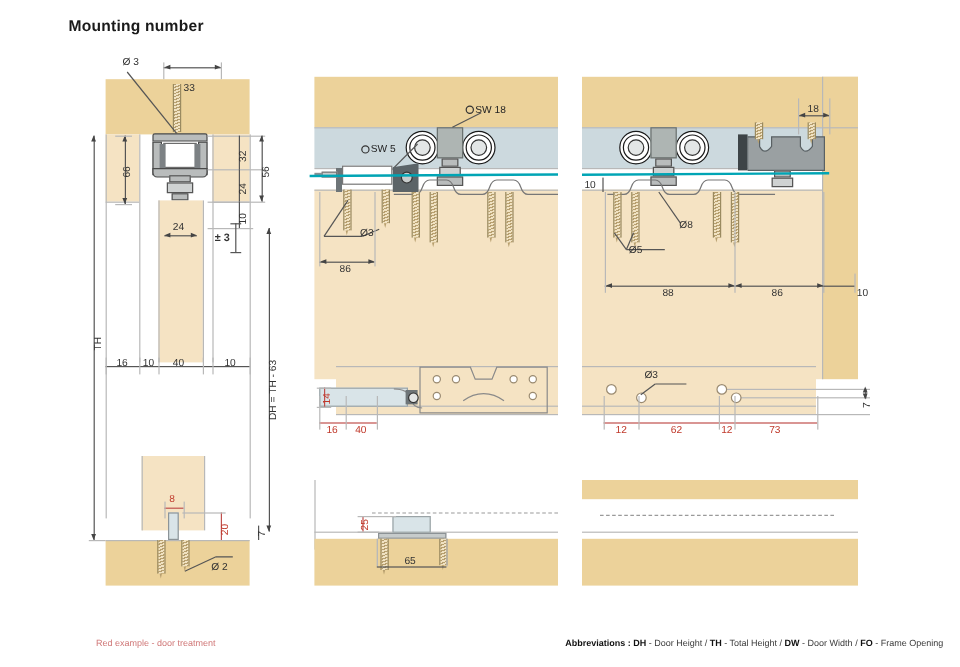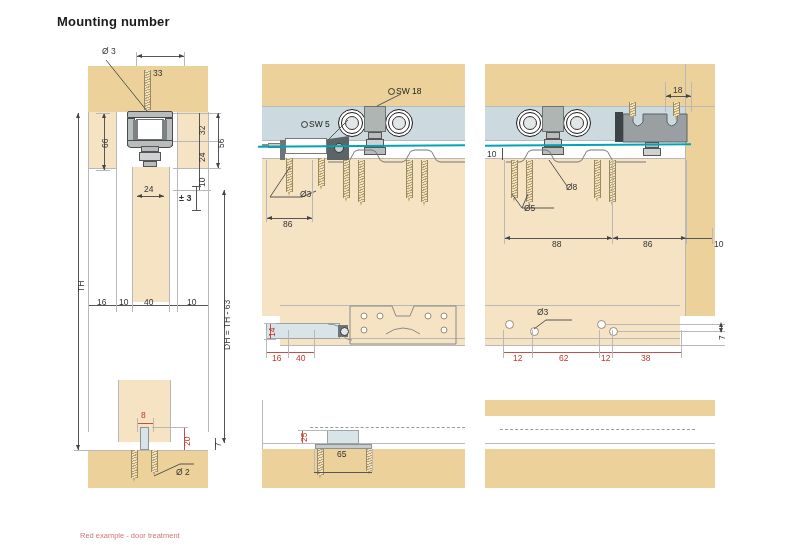--- a/index.html
+++ b/index.html
@@ -420,21 +420,21 @@
 
     <div class="hlR" style="left:503px;top:352px;width:178px;"></div>
     <div class="vlL" style="left:503px;top:330px;height:28px;"></div>
     <div class="vlL" style="left:532px;top:330px;height:28px;"></div>
     <div class="vlL" style="left:599px;top:330px;height:28px;"></div>
     <div class="vlL" style="left:612px;top:330px;height:28px;"></div>
     <div class="vlL" style="left:681px;top:330px;height:28px;"></div>
     <div class="dimr" style="left:513px;top:354px;">12</div>
     <div class="dimr" style="left:559px;top:354px;">62</div>
     <div class="dimr" style="left:601px;top:354px;">12</div>
-    <div class="dimr" style="left:641px;top:354px;">38</div>
+    <div class="dimr" style="left:641px;top:354px;">73</div>
   </div>
 
   <div>
     <div class="white" style="left:262px;top:400px;width:203px;height:58px;"></div>
     <div class="vlL" style="left:262px;top:400px;height:58px;"></div>
     <div class="hlL" style="left:262px;top:443px;width:203px;"></div>
     <div class="dash" style="left:310px;top:427px;width:155px;"></div>
 
     <div class="glass2" style="left:327px;top:430px;width:32px;height:14px;border:1px solid #9aa3a6;box-sizing:border-box;"></div>
     <div class="metal" style="left:315px;top:444px;width:57px;height:5px;background:#c6cbcb;border:1px solid #8c9295;box-sizing:border-box;"></div>
@@ -446,23 +446,27 @@
 
     <div class="vlR" style="left:302px;top:430px;height:13px;"></div>
     <div class="hlL" style="left:298px;top:430px;width:32px;"></div>
     <div class="hlL" style="left:298px;top:443px;width:18px;"></div>
     <div class="dimr rot" style="left:300px;top:442px;">25</div>
 
     <div class="hlL" style="left:314px;top:449px;width:1px;height:23px;background:transparent;border-left:1px solid #b8b8b8;"></div>
     <div class="vlL" style="left:314px;top:449px;height:23px;"></div>
     <div class="vlL" style="left:372px;top:449px;height:23px;"></div>
     <div class="hlD" style="left:314px;top:472px;width:58px;"></div>
-    <div class="dim" style="left:337px;top:450px;text-align:right;">65</div>
+    <div class="dim" style="left:337px;top:463px;text-align:right;">65</div>
   </div>
 
   <div class="wood" style="left:485px;top:400px;width:230px;height:16px;"></div>
   <div class="wood" style="left:485px;top:449px;width:230px;height:39px;"></div>
   <div class="hlL" style="left:485px;top:443px;width:230px;"></div>
   <div class="dash" style="left:500px;top:429px;width:195px;"></div>
 
   <div class="footer-left">Red example - door treatment</div>
+  <div class="footer-right">
+    <b>Abbreviations :</b>
+    <span id="abbrev-list"><b> DH</b><span> - Door Height</span><span> / </span><b> TH</b><span> - Total Height</span><span> / </span><b> DW</b><span> - Door Width</span><span> / </span><b> FO</b><span> - Frame Opening</span></span>
+  </div>
 
 </div>
 
 </body></html>

